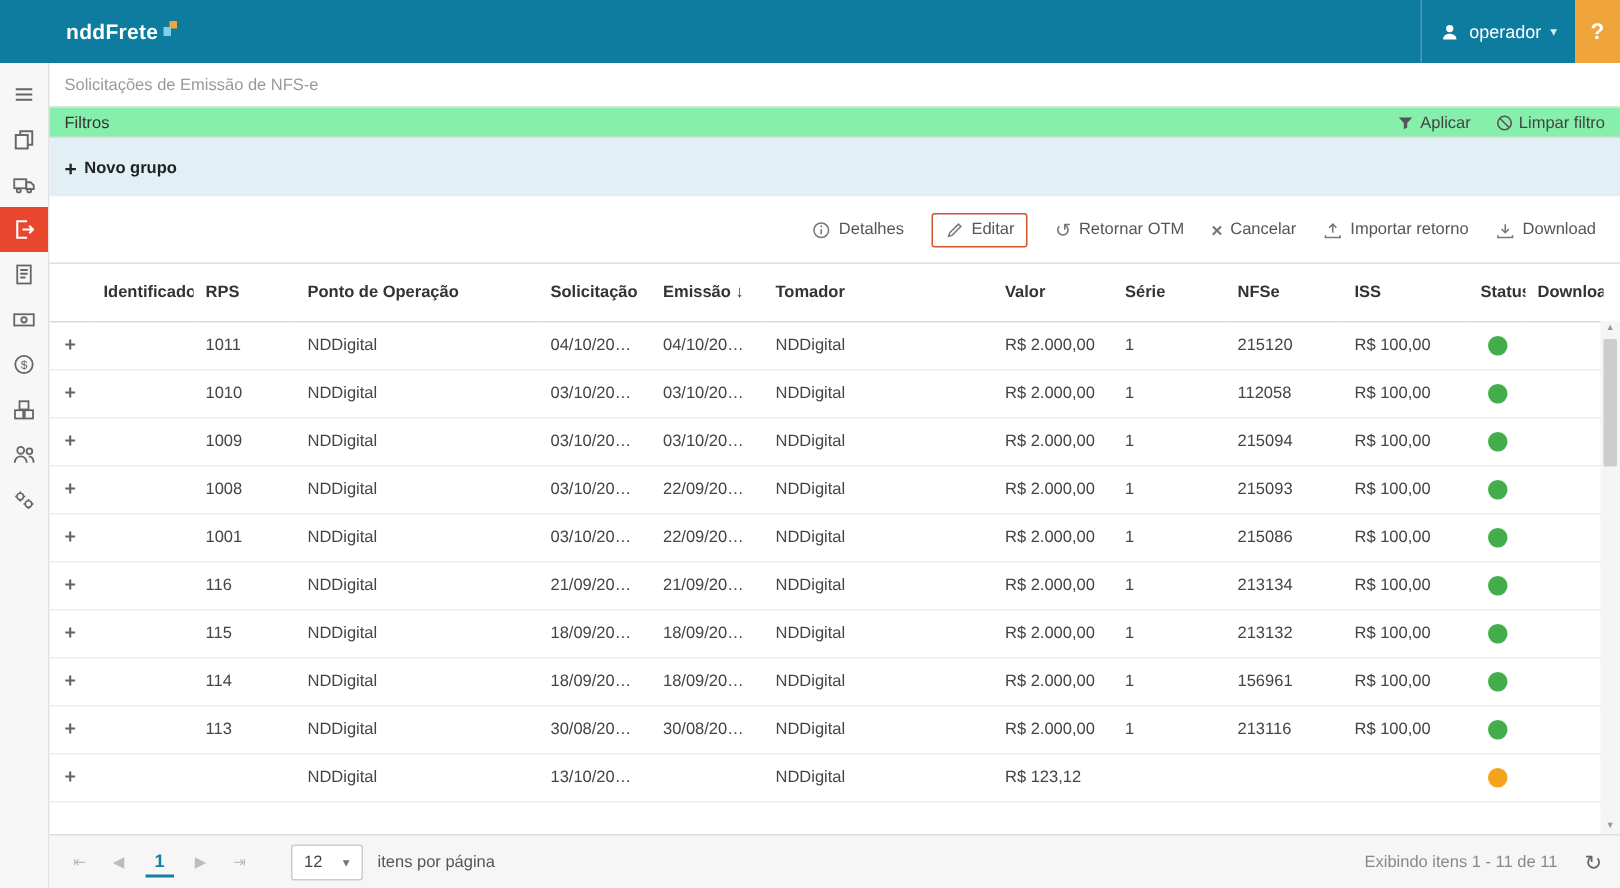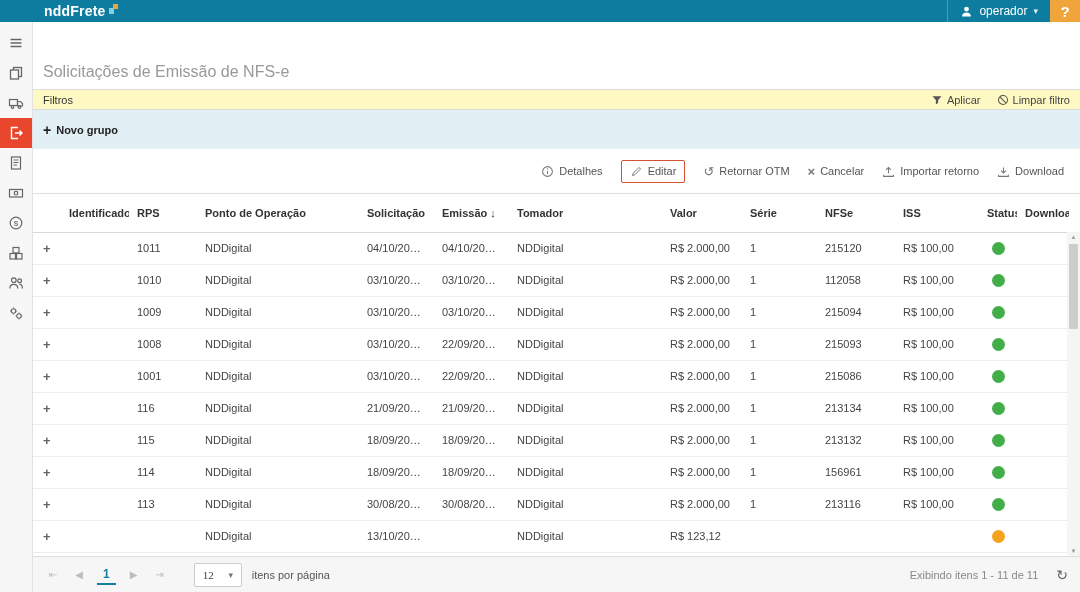--- a/index.html
+++ b/index.html
@@ -1,45 +1,45 @@
 <!DOCTYPE html>
 <html><head>
 <meta charset="utf-8">
 <style>
   * { box-sizing: border-box; margin: 0; padding: 0; }
   html, body { width: 1080px; height: 592px; overflow: hidden; }
   body { font-family: "Liberation Sans", sans-serif; font-size: 11px; color: #444; background: #fff; }
   .app { display: flex; flex-direction: column; height: 100%; }
 
   
-  .topbar { height: 22px; background: #0d7c9e; display: flex; align-items: center; color: #fff; flex: 0 0 auto; }
+  .topbar { height: 42px; background: #0d7c9e; display: flex; align-items: center; color: #fff; flex: 0 0 auto; }
   .brand { margin-left: 44px; font-size: 14px; font-weight: bold; display: flex; align-items: flex-start; gap: 3px; letter-spacing: .2px; }
   .brand-px { display: inline-block; position: relative; width: 9px; height: 10px; margin-top: 1px; }
   .brand-px .p1 { position: absolute; right: 0; top: 0; width: 5px; height: 5px; background: #f0a53c; }
   .brand-px .p2 { position: absolute; left: 0; bottom: 0; width: 5px; height: 6px; background: #7fd0e8; }
   .tb-spacer { flex: 1; }
   .user-menu { display: flex; align-items: center; gap: 6px; height: 100%; padding: 12px 12px; border-left: 1px solid rgba(255,255,255,.25); font-size: 12px; cursor: pointer; }
   .chev { font-size: 9px; opacity: .85; }
   .help-btn { width: 30px; height: 100%; background: #f0a53c; display: flex; align-items: center; justify-content: center; font-size: 15px; font-weight: bold; cursor: pointer; }
 
   
   .content-row { display: flex; flex: 1; min-height: 0; }
   .sidebar { width: 33px; background: #f7f7f7; border-right: 1px solid #e2e2e2; display: flex; flex-direction: column; padding-top: 6px; flex: 0 0 auto; }
   .sb-item { height: 30px; display: flex; align-items: center; justify-content: center; cursor: pointer; }
   .sb-item.active { background: #e8472e; }
   .sb-item svg { display: block; }
   .main { flex: 1; display: flex; flex-direction: column; min-width: 0; }
 
   
   .page-head { padding: 9px 10px 8px 10px; flex: 0 0 auto; }
   .page-head h1 { font-size: 19px; font-weight: 400; color: #333; margin-bottom: 4px; }
-  .subtitle { font-size: 16px; color: #999; margin-top: 32px; }
-
-  
-  .filters-bar { height: 21px; background: #fef9c3; border-top: 1px solid #dcdcdc; border-bottom: 1px solid #dcdcdc; display: flex; align-items: center; padding: 0 10px; color: #333; flex: 0 0 auto; cursor: pointer; }
+  .subtitle { font-size: 11px; color: #999; }
+
+  
+  .filters-bar { height: 21px; background: #86efac; border-top: 1px solid #dcdcdc; border-bottom: 1px solid #dcdcdc; display: flex; align-items: center; padding: 0 10px; color: #333; flex: 0 0 auto; cursor: pointer; }
   .fb-actions { margin-left: auto; display: flex; gap: 16px; }
   .fb-btn { display: flex; align-items: flex-end; gap: 4px; color: #444; cursor: pointer; }
   .group-bar { height: 39px; background: #e2eff5; display: flex; align-items: center; padding: 0 10px; flex: 0 0 auto; }
   .new-group { display: flex; align-items: center; gap: 5px; font-weight: bold; color: #222; cursor: pointer; }
   .new-group .plus { font-size: 14px; font-weight: bold; line-height: 1; }
 
   
   .grid-toolbar { height: 44px; display: flex; align-items: center; justify-content: flex-end; gap: 18px; padding: 0 16px; background: #fff; flex: 0 0 auto; }
   .tbtn { display: flex; align-items: center; gap: 5px; color: #555; cursor: pointer; }
   .tbtn .ticon { color: #777; display: flex; align-items: center; font-size: 13px; line-height: 1; }
@@ -60,21 +60,21 @@
   
   .vscroll { position: absolute; top: 38px; right: 0; bottom: 0; width: 13px; background: #f5f5f5; display: flex; flex-direction: column; align-items: center; color: #999; cursor: pointer; }
   .sb-arrow { font-size: 6px; line-height: 10px; height: 10px; }
   .sb-arrow.bottom { margin-top: auto; }
   .sb-thumb { width: 9px; height: 85px; background: #cdcdcd; margin-top: 2px; border-radius: 1px; }
 
   
   .pager { height: 36px; background: #f6f6f6; border-top: 1px solid #ddd; display: flex; align-items: center; gap: 10px; padding: 0 12px; flex: 0 0 auto; }
   .pg-btn { color: #bdbdbd; font-size: 10px; cursor: pointer; width: 16px; text-align: center; }
   .pg-current { color: #1380a1; font-weight: bold; font-size: 12px; border-bottom: 2px solid #1380a1; padding: 3px 6px 2px 6px; cursor: pointer; }
-  .pg-size { width: 48px; height: 24px; border: 1px solid #ccc; background: #fff; display: flex; align-items: center; justify-content: space-between; padding-left: 8px; border-radius: 2px; margin-left: 16px; cursor: pointer; color: #444; font-family: Liberation Serif, serif; }
+  .pg-size { width: 48px; height: 24px; border: 1px solid #ccc; background: #fff; display: flex; align-items: center; justify-content: space-between; padding-left: 8px; border-radius: 2px; margin-left: 16px; cursor: pointer; color: #444; }
   .pg-size-chev { width: 20px; text-align: center; color: #777; font-size: 9px; }
   .pg-label { color: #555; }
   .pg-summary { margin-left: auto; color: #888; }
   .pg-refresh { font-size: 14px; color: #666; cursor: pointer; margin-left: 8px; line-height: 1; }
 </style>
 </head>
 <body>
 
 <div class="app">
 

